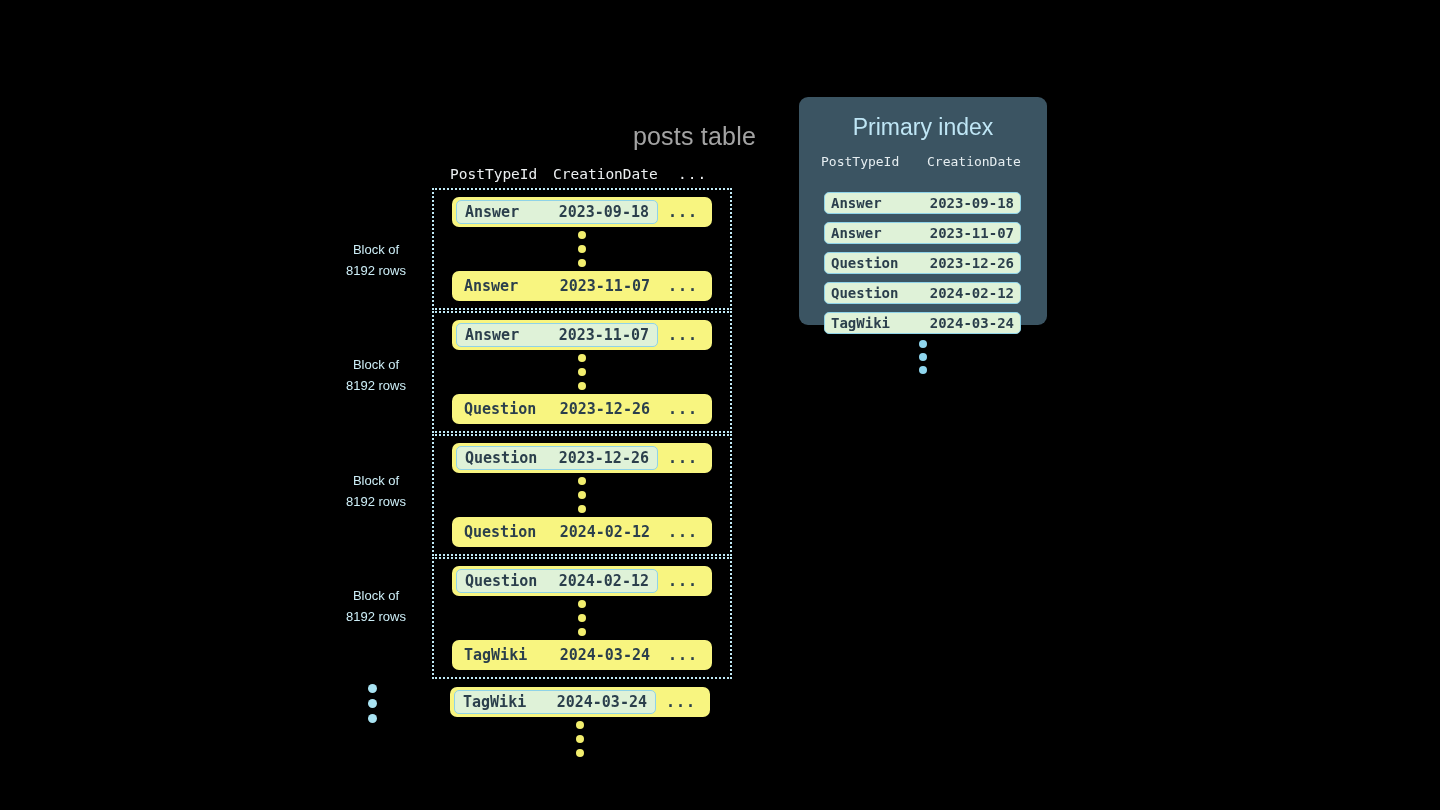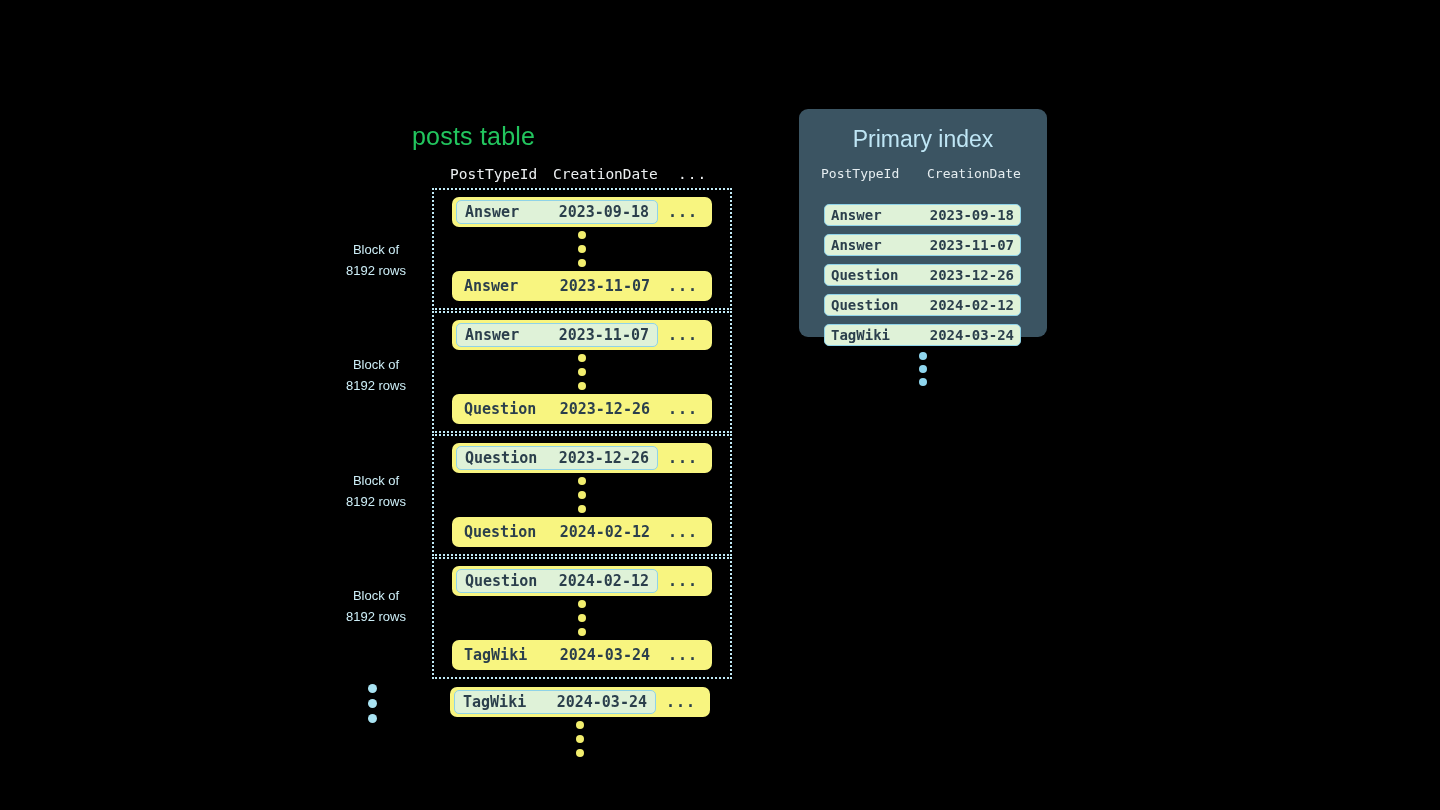--- a/index.html
+++ b/index.html
@@ -17,25 +17,25 @@
   }
 
   .stage {
     position: absolute;
     inset: 0;
   }
 
   
   .posts-title {
     position: absolute;
-    left: 412px;
+    left: 456px;
     top: 122px;
     width: 300px;
-    text-align: left;
-    color: #22c55e;
+    text-align: right;
+    color: #a3a3a3;
     font-size: 25px;
     font-family: "Liberation Sans", sans-serif;
     letter-spacing: 0.2px;
   }
 
   .posts-colheads {
     position: absolute;
     left: 450px;
     top: 166px;
     width: 268px;
@@ -165,21 +165,21 @@
     width: 9px;
     height: 9px;
     border-radius: 50%;
     background: #a9e3f2;
   }
 
   
   .index-panel {
     position: absolute;
     left: 799px;
-    top: 109px;
+    top: 97px;
     width: 248px;
     height: 228px;
     background: #3b5462;
     border-radius: 9px;
   }
   .index-title {
     position: absolute;
     left: 0;
     top: 17px;
     width: 100%;

